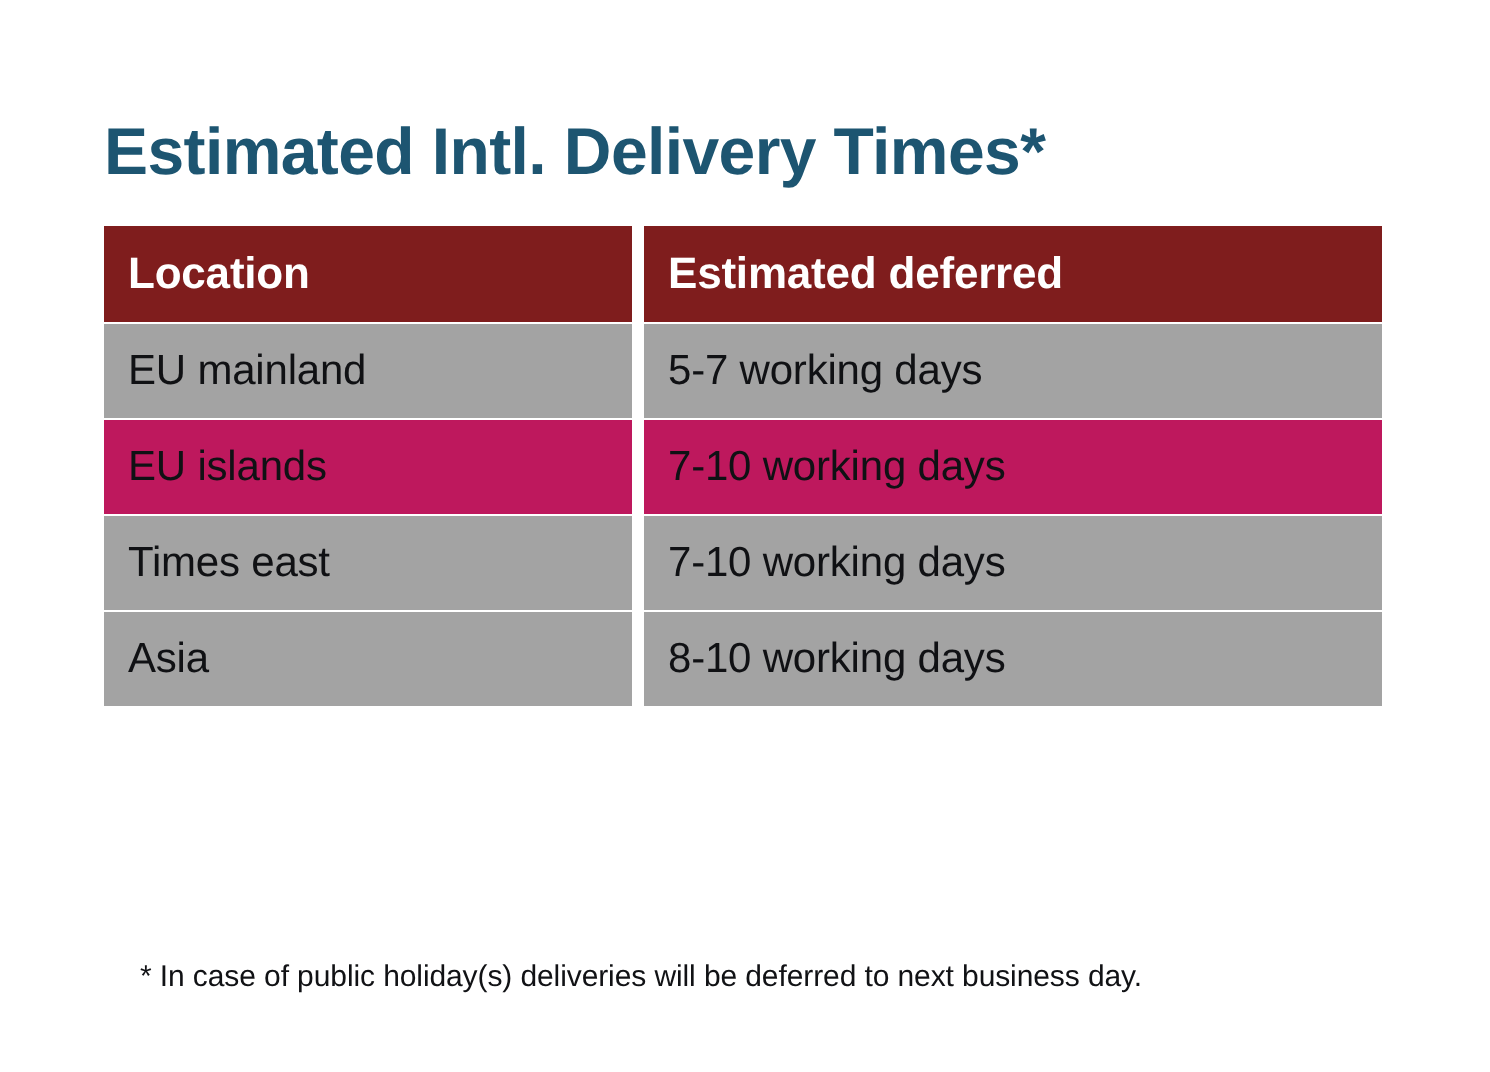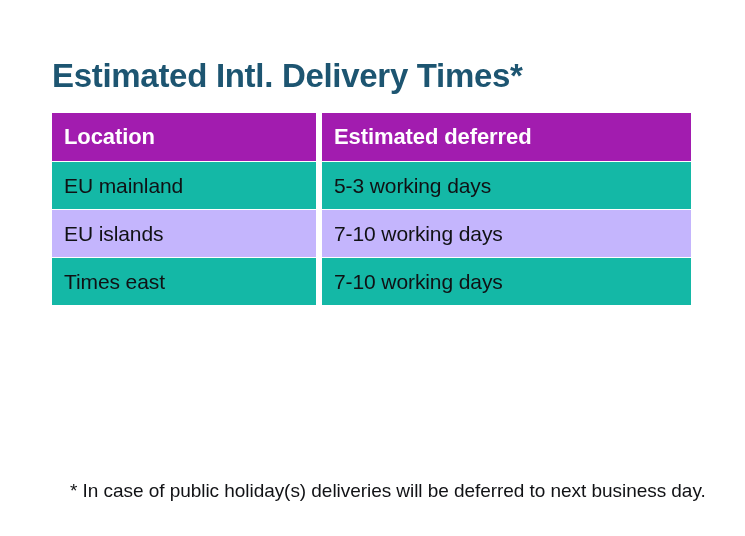--- a/index.html
+++ b/index.html
@@ -52,56 +52,56 @@
   .delivery-table th,
   .delivery-table td {
     padding: 0 0 0 12px;
     height: 48px;
     vertical-align: middle;
     text-align: left;
     box-sizing: border-box;
   }
 
   .delivery-table th {
-    background: #a21caf;
+    background: #7f1d1d;
     color: #ffffff;
     font-size: 22px;
     font-weight: 700;
     letter-spacing: -0.1px;
     white-space: nowrap;
   }
 
   .delivery-table td {
     color: #101114;
     font-size: 21px;
     font-weight: 400;
     letter-spacing: -0.1px;
     white-space: nowrap;
   }
 
-  .delivery-table tr.row-dark td  { background: #14b8a6; }
-  .delivery-table tr.row-light td { background: #c4b5fd; }
+  .delivery-table tr.row-dark td  { background: #a3a3a3; }
+  .delivery-table tr.row-light td { background: #be185d; }
 
   .delivery-table .spacer-col {
     background: #ffffff !important;
     padding: 0;
   }
 
   .delivery-table tbody tr td {
     border-top: 1px solid #ffffff;
   }
   .delivery-table tbody tr td.spacer-col {
     border-top: 1px solid #ffffff;
   }
 
   .footnote {
     position: absolute;
     left: 70px;
     top: 480px;
-    font-size: 19px;
+    font-size: 15px;
     font-weight: 400;
     color: #111215;
     letter-spacing: -0.05px;
     white-space: nowrap;
   }
 </style>
 </head>
 <body>
 
 <div class="page">
@@ -118,30 +118,35 @@
       <tr>
         <th>Location</th>
         <th class="spacer-col"></th>
         <th>Estimated deferred</th>
       </tr>
     </thead>
     <tbody>
       <tr class="row-dark">
         <td>EU mainland</td>
         <td class="spacer-col"></td>
-        <td>5-3 working days</td>
+        <td>5-7 working days</td>
       </tr>
       <tr class="row-light">
         <td>EU islands</td>
         <td class="spacer-col"></td>
         <td>7-10 working days</td>
       </tr>
       <tr class="row-dark">
         <td>Times east</td>
         <td class="spacer-col"></td>
         <td>7-10 working days</td>
       </tr>
+      <tr class="row-dark">
+        <td>Asia</td>
+        <td class="spacer-col"></td>
+        <td>8-10 working days</td>
+      </tr>
     </tbody>
   </table>
 
   <div class="footnote">* In case of public holiday(s) deliveries will be deferred to next business day.</div>
 
 </div>
 
 </body></html>

